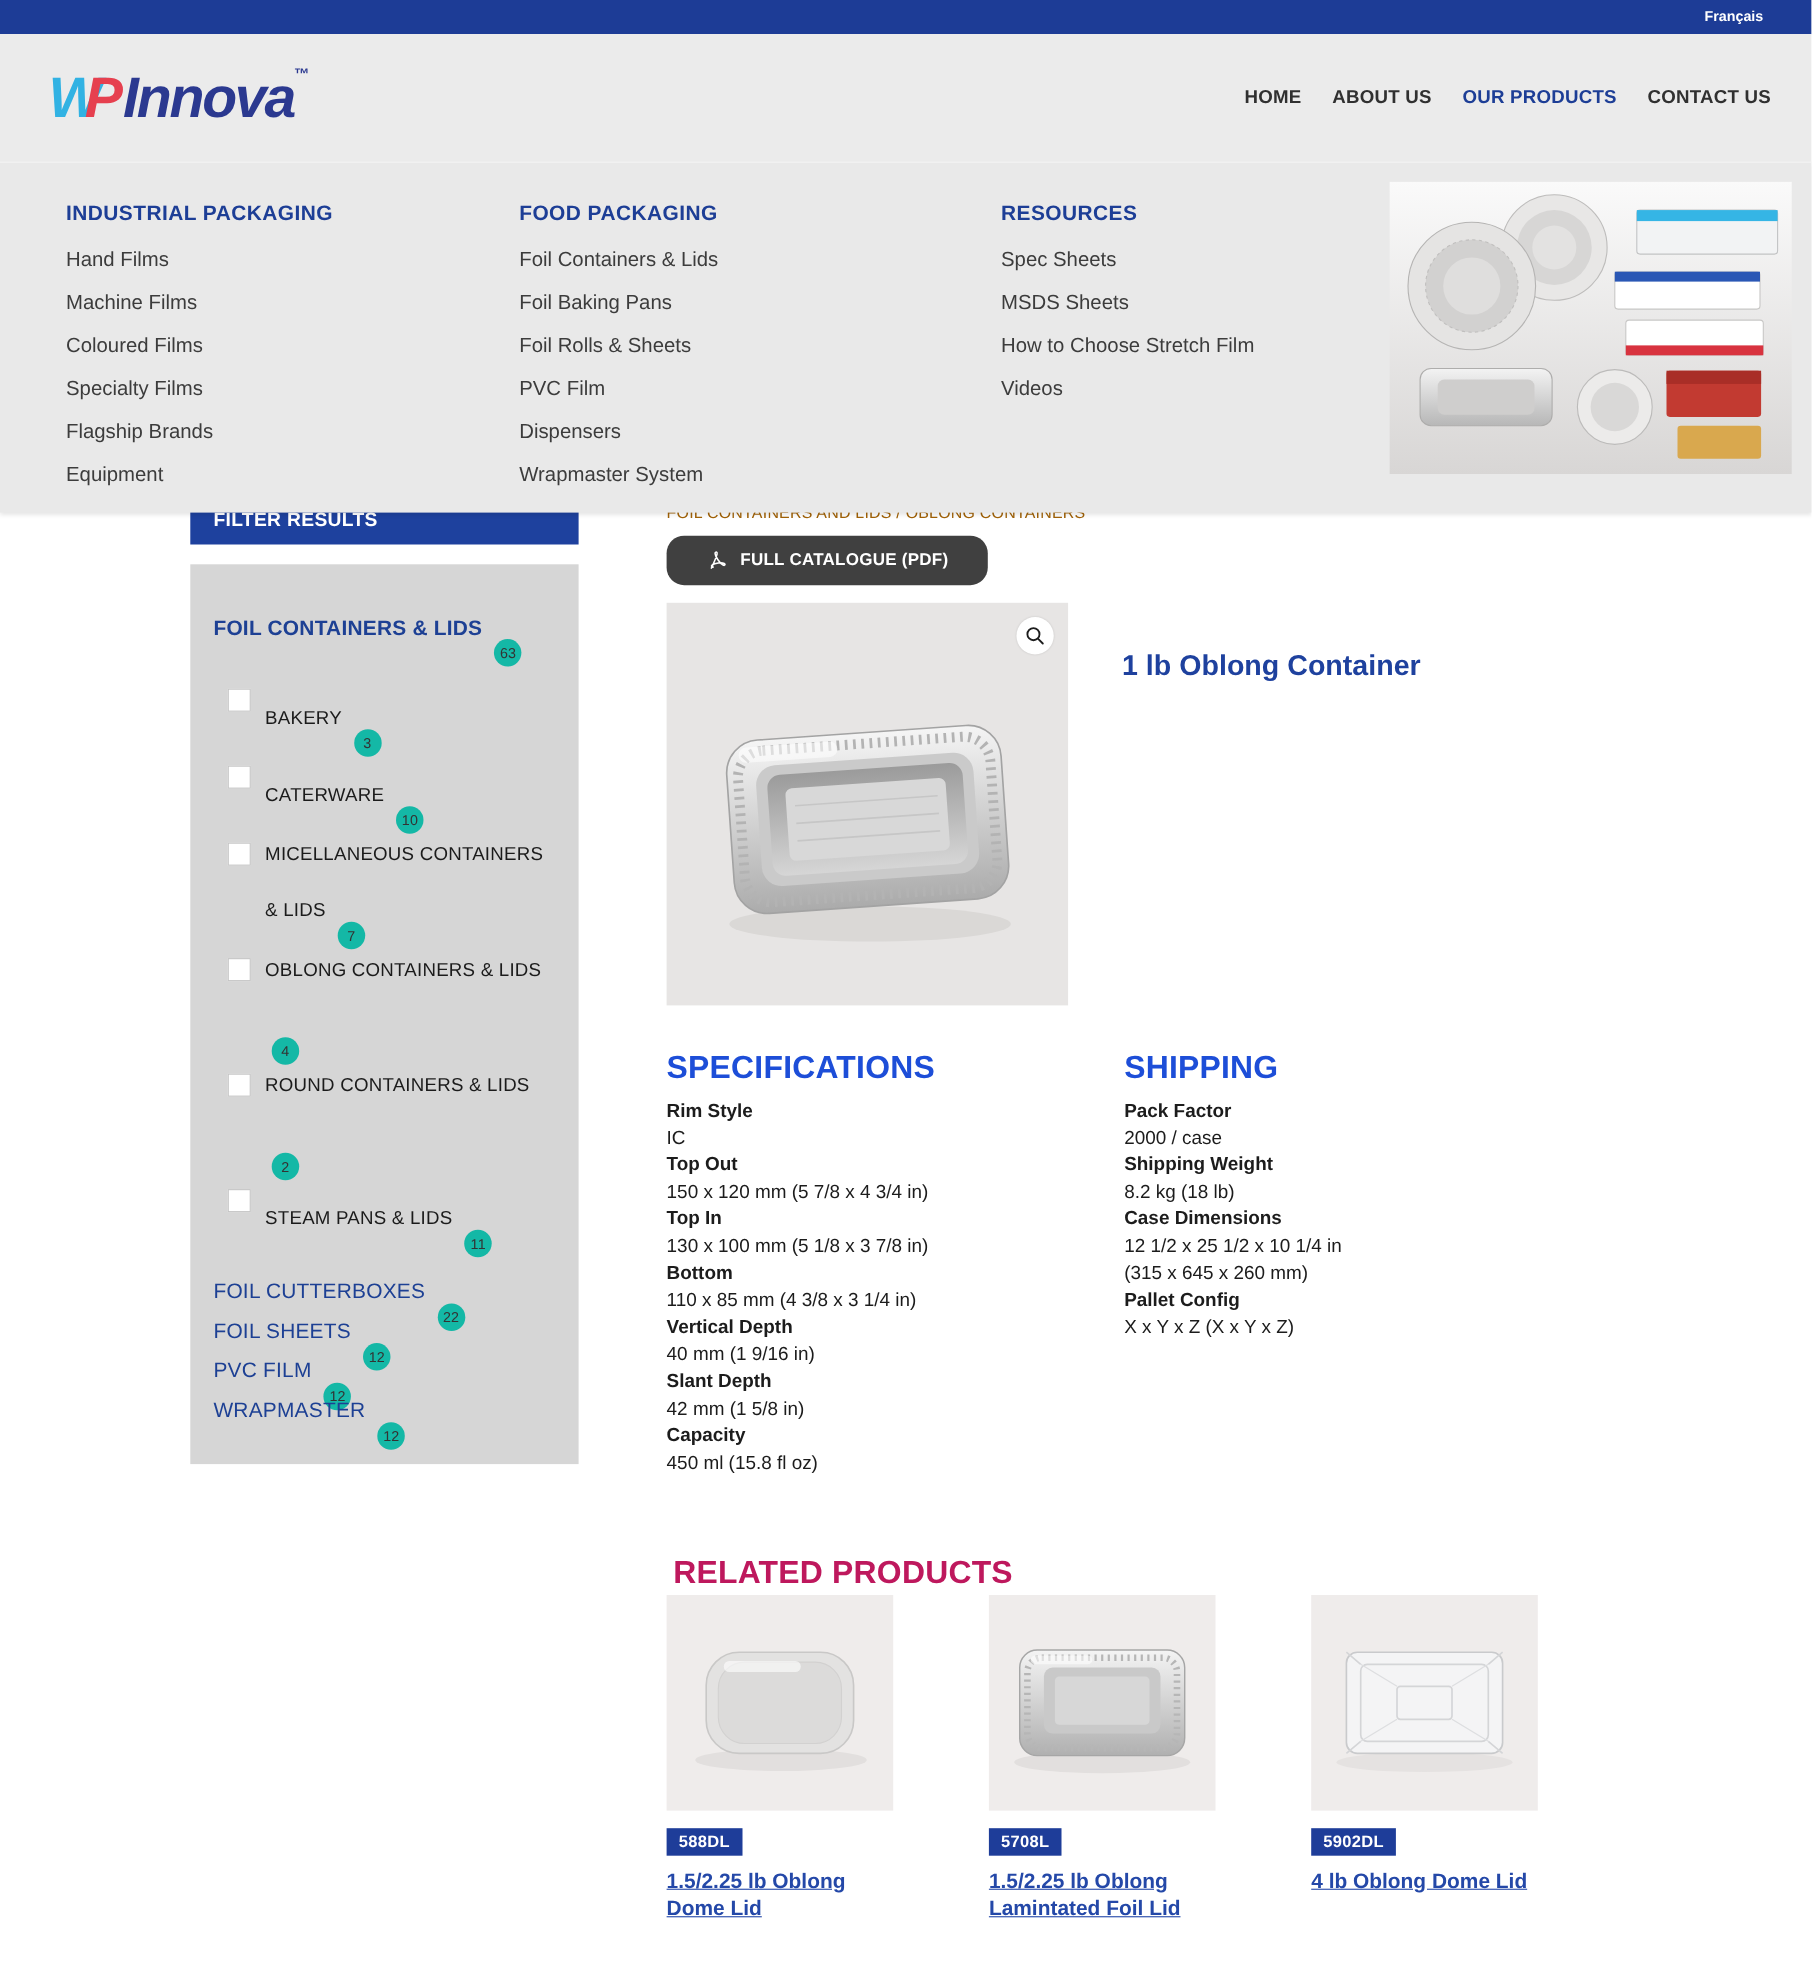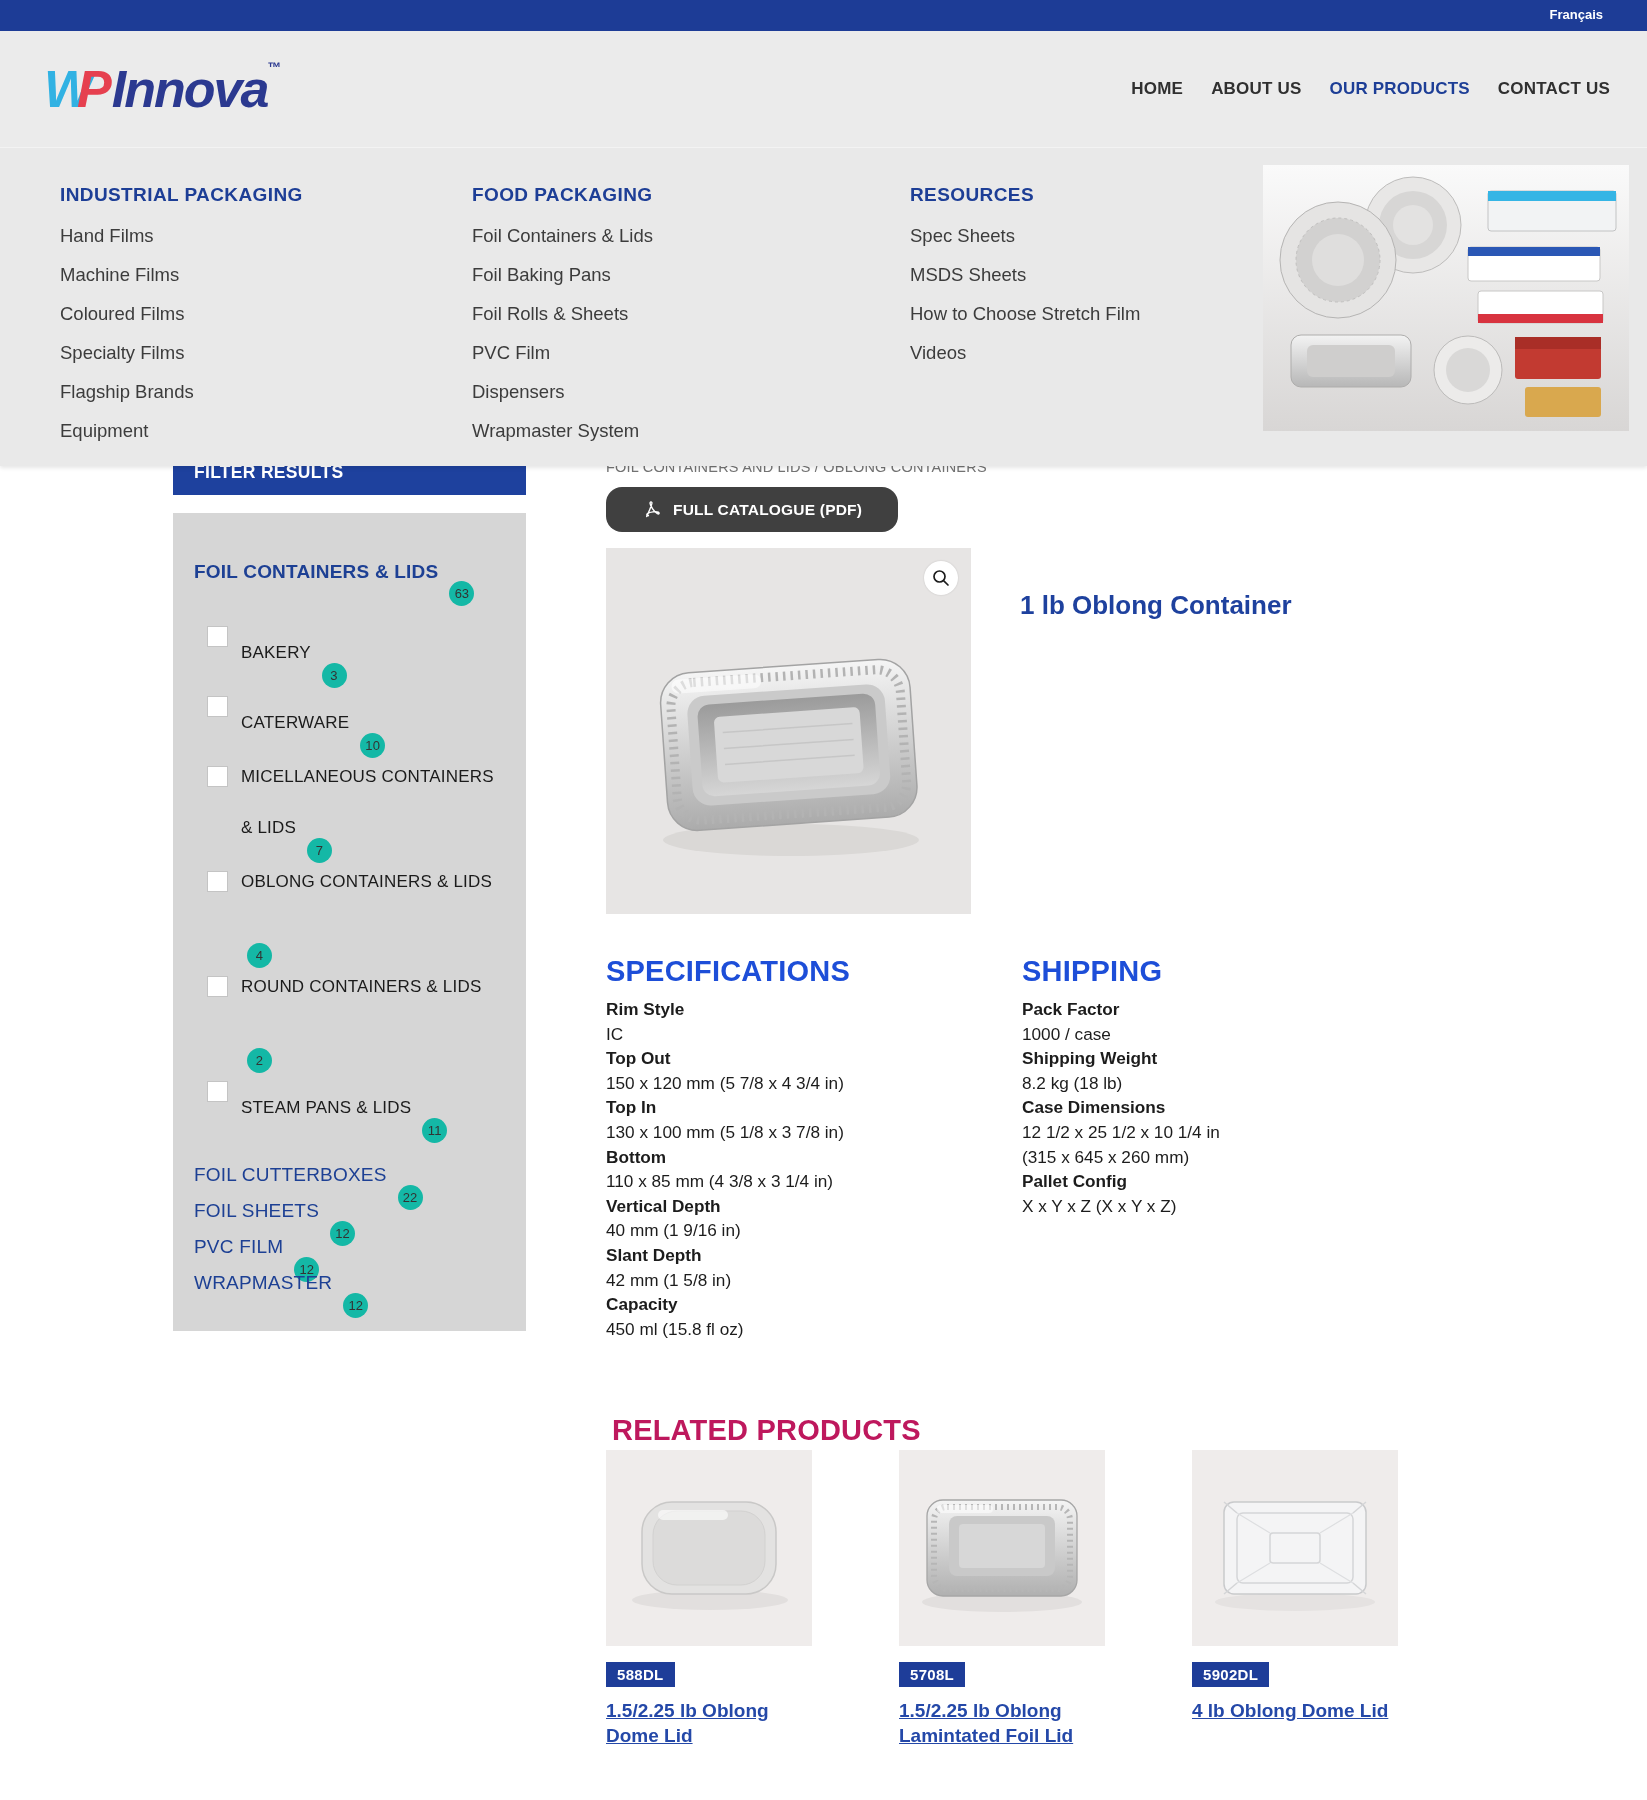--- a/index.html
+++ b/index.html
@@ -23,21 +23,21 @@
   .nav-item.active { color:#1d3e96; }
 
   
   .megamenu { position:absolute; left:0; top:147px; width:1647px; height:319px; background:#e9e9e9; border-top:1px solid #f3f3f3; box-shadow:0 2px 4px rgba(0,0,0,.10); z-index:2; }
   .mm-col { position:absolute; top:36px; width:360px; }
   .mm-title { color:#1d3e96; font-size:19px; font-weight:700; letter-spacing:.4px; margin-bottom:19px; }
   .mm-item { display:block; color:#3c3c3c; font-size:18.5px; text-decoration:none; margin-bottom:17px; cursor:pointer; }
   .mm-image { position:absolute; left:1263px; top:17px; width:366px; height:266px; overflow:hidden; }
 
   
-  .breadcrumb { position:absolute; left:606px; top:459px; font-size:14.5px; color:#737373; letter-spacing:.2px; z-index:1; }
+  .breadcrumb { position:absolute; left:606px; top:459px; font-size:14.5px; color:#a16207; letter-spacing:.2px; z-index:1; }
 
   
   .filter-header { position:absolute; left:173px; top:449px; width:353px; height:46px; background:#1e419e; color:#fff; font-size:17.5px; font-weight:700; line-height:46px; padding-left:21px; letter-spacing:.3px; }
   .filter-panel { position:absolute; left:173px; top:513px; width:353px; background:#d6d6d6; padding:24px 18px 30px 21px; }
   .badge { display:inline-flex; align-items:center; justify-content:center; min-width:25px; height:25px; padding:0 4px; border-radius:50%; background:#14b8a6; color:#333; font-size:13px; font-weight:400; vertical-align:middle;margin-top:44px; }
   .fg-title-row { display:flex; align-items:center; gap:11px; margin-bottom:13px; cursor:pointer; }
   .fg-title { color:#1d4094; font-size:19px; font-weight:600; letter-spacing:.2px; }
   .cb-row { display:flex; align-items:flex-start; margin-bottom:1px; cursor:pointer; }
   .cb { flex:0 0 auto; width:21px; height:21px; background:#fff; border:1px solid #c4c4c4; margin:7px 13px 0 13px; }
   .cb-label { font-size:17px; color:#1b1b1b; line-height:35px; letter-spacing:.2px; }
@@ -319,21 +319,21 @@
         <div class="spec-value">450 ml (15.8 fl oz)</div>
       </div>
 
   </section>
 
   <section class="section shipping">
     <h2>SHIPPING</h2>
 
       <div class="spec-row">
         <div class="spec-label">Pack Factor</div>
-        <div class="spec-value">1000 / case</div>
+        <div class="spec-value">2000 / case</div>
       </div>
 
       <div class="spec-row">
         <div class="spec-label">Shipping Weight</div>
         <div class="spec-value">8.2 kg (18 lb)</div>
       </div>
 
       <div class="spec-row">
         <div class="spec-label">Case Dimensions</div>
         <div class="spec-value">12 1/2 x 25 1/2 x 10 1/4 in

